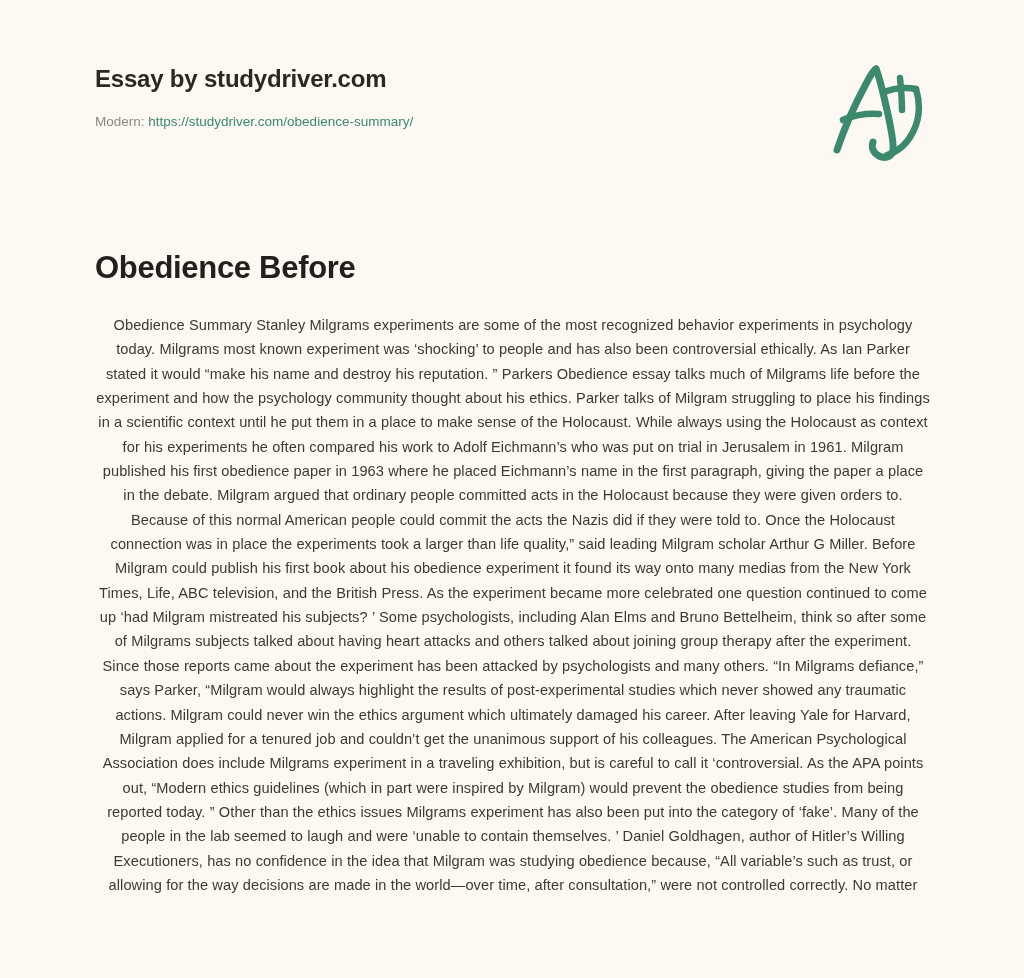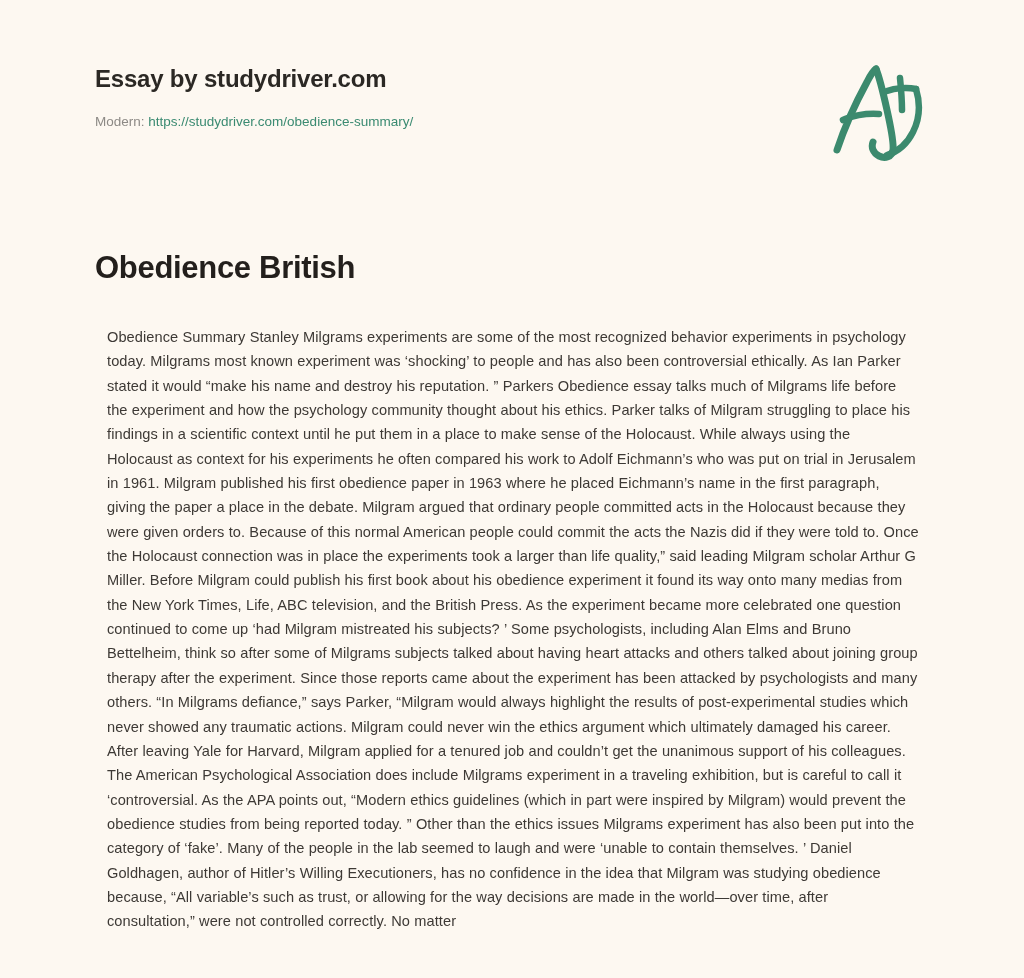--- a/index.html
+++ b/index.html
@@ -93,25 +93,25 @@
   .doc-body {
     position: absolute;
     top: 313px;
     left: 95px;
     width: 836px;
     height: 665px;
     overflow: hidden;
   }
 
   .doc-body p {
-    margin: 12px;
+    margin: 0;
     font-size: 14.6px;
     line-height: 24.35px;
     color: #3d3935;
-    text-align: left;
+    text-align: center;
     word-spacing: 0.1px;
     letter-spacing: 0.005em;
   }
 </style>
 </head>
 <body>
 
 <div class="page">
 
   <div class="doc-header">
@@ -136,19 +136,19 @@
         <path d="M73 20 C 74 30, 75 42, 75 52" stroke-width="6.5"></path>
 
         <path d="M60 33 C 68 30, 80 29, 89 31" stroke-width="6.5"></path>
 
         <path d="M89 31 C 93 44, 93 60, 86 74 C 80 86, 70 94, 60 97" stroke-width="6.5"></path>
       </g>
     </svg>
 
   </div>
 
-  <h1 class="doc-title">Obedience British</h1>
+  <h1 class="doc-title">Obedience Before</h1>
 
   <div class="doc-body">
     <p>Obedience Summary Stanley Milgrams experiments are some of the most recognized behavior experiments in psychology today. Milgrams most known experiment was ‘shocking’ to people and has also been controversial ethically. As Ian Parker stated it would “make his name and destroy his reputation. ” Parkers Obedience essay talks much of Milgrams life before the experiment and how the psychology community thought about his ethics. Parker talks of Milgram struggling to place his findings in a scientific context until he put them in a place to make sense of the Holocaust. While always using the Holocaust as context for his experiments he often compared his work to Adolf Eichmann’s who was put on trial in Jerusalem in 1961. Milgram published his first obedience paper in 1963 where he placed Eichmann’s name in the first paragraph, giving the paper a place in the debate. Milgram argued that ordinary people committed acts in the Holocaust because they were given orders to. Because of this normal American people could commit the acts the Nazis did if they were told to. Once the Holocaust connection was in place the experiments took a larger than life quality,” said leading Milgram scholar Arthur G Miller. Before Milgram could publish his first book about his obedience experiment it found its way onto many medias from the New York Times, Life, ABC television, and the British Press. As the experiment became more celebrated one question continued to come up ‘had Milgram mistreated his subjects? ’ Some psychologists, including Alan Elms and Bruno Bettelheim, think so after some of Milgrams subjects talked about having heart attacks and others talked about joining group therapy after the experiment. Since those reports came about the experiment has been attacked by psychologists and many others. “In Milgrams defiance,” says Parker, “Milgram would always highlight the results of post-experimental studies which never showed any traumatic actions. Milgram could never win the ethics argument which ultimately damaged his career. After leaving Yale for Harvard, Milgram applied for a tenured job and couldn’t get the unanimous support of his colleagues. The American Psychological Association does include Milgrams experiment in a traveling exhibition, but is careful to call it ‘controversial. As the APA points out, “Modern ethics guidelines (which in part were inspired by Milgram) would prevent the obedience studies from being reported today. ” Other than the ethics issues Milgrams experiment has also been put into the category of ‘fake’. Many of the people in the lab seemed to laugh and were ‘unable to contain themselves. ’ Daniel Goldhagen, author of Hitler’s Willing Executioners, has no confidence in the idea that Milgram was studying obedience because, “All variable’s such as trust, or allowing for the way decisions are made in the world—over time, after consultation,” were not controlled correctly. No matter</p>
   </div>
 
 </div>
 
 </body></html>

